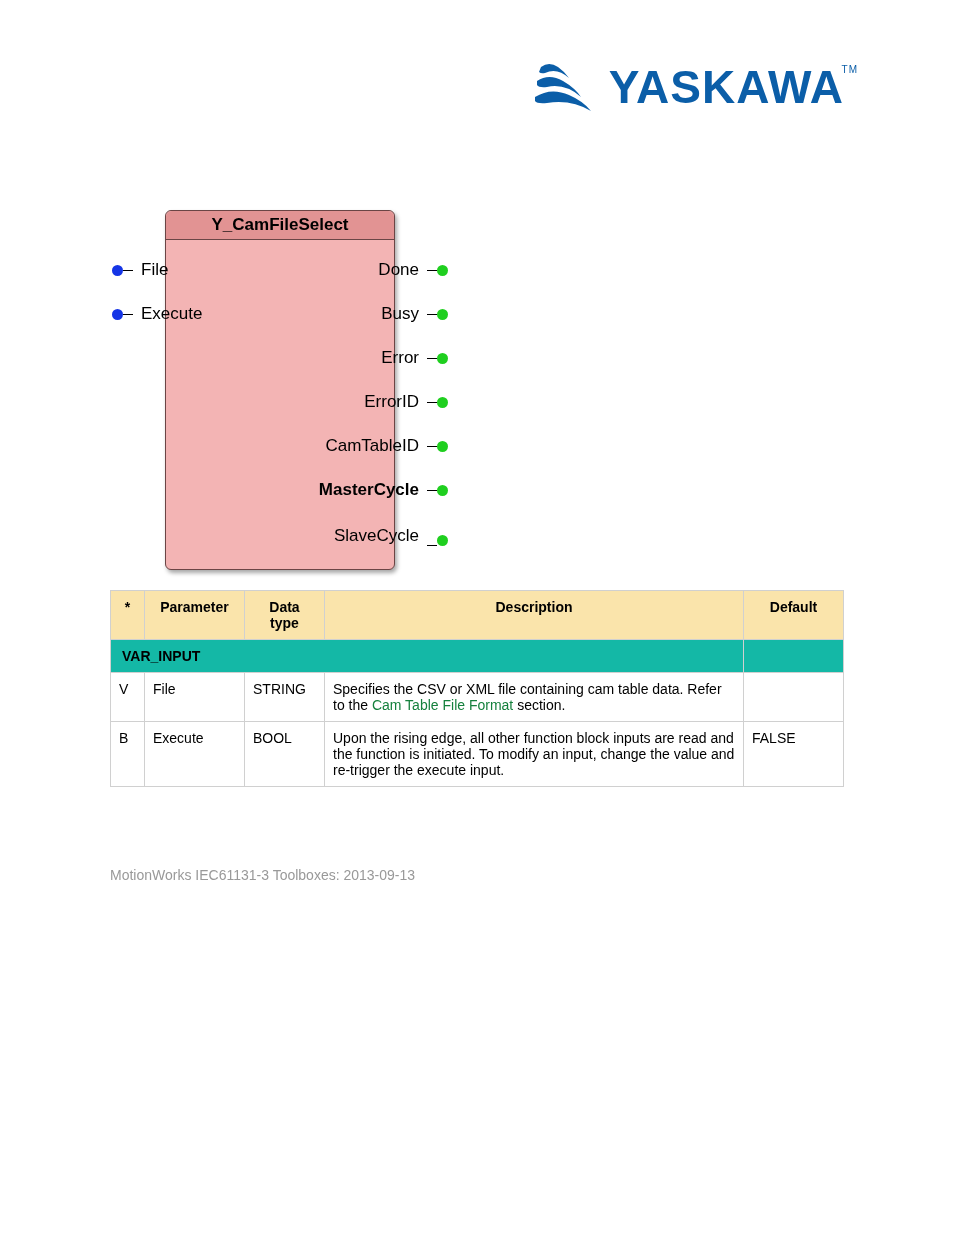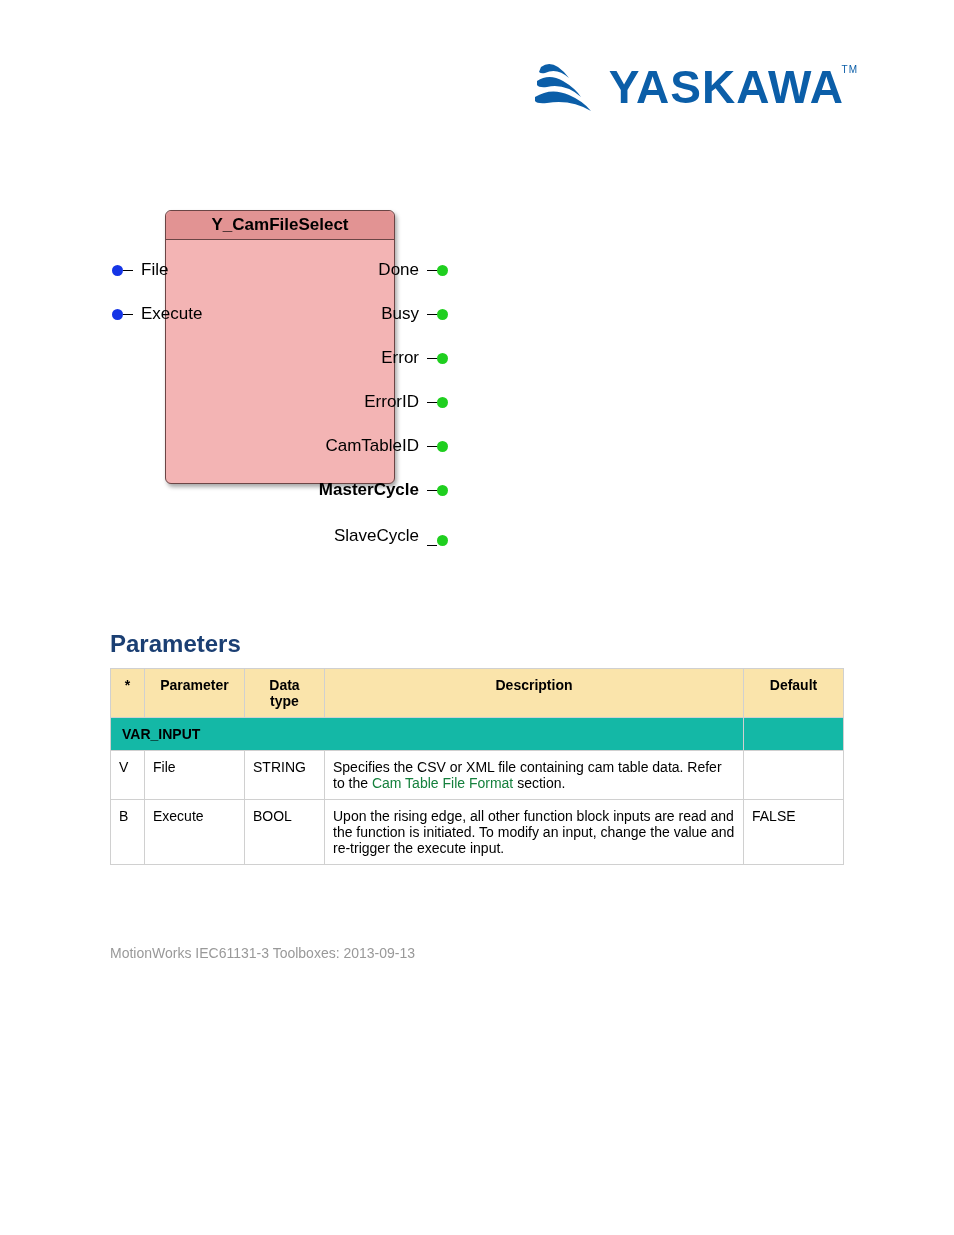--- a/index.html
+++ b/index.html
@@ -53,21 +53,21 @@
     width: 300px;
     height: 380px;
     position: relative;
     margin-left: 20px;
   }
   .fb-block {
     position: absolute;
     left: 35px;
     top: 0;
     width: 230px;
-    height: 274px;
+    height: 360px;
     background: #f3b4b4;
     border: 1px solid #6b4545;
     border-radius: 6px;
     box-shadow: 2px 3px 4px rgba(0,0,0,0.35);
   }
   .fb-title {
     background: #e29393;
     border-bottom: 1px solid #6b4545;
     border-top-left-radius: 6px;
     border-top-right-radius: 6px;
@@ -223,21 +223,20 @@
       <span class="fb-dot dot-green"></span>
     </div>
     <div class="fb-port right" style="top:312px;align-items:flex-end;">
       <span>SlaveCycle</span>
       <span class="pad"></span>
       <span class="tick"></span>
       <span class="fb-dot dot-green"></span>
     </div>
   </div>
 
-  <h2 class="section-h">Parameters</h2>
 
   <table class="params">
     <colgroup>
       <col style="width:34px;">
       <col style="width:100px;">
       <col style="width:80px;">
       <col>
       <col style="width:100px;">
     </colgroup>
     <thead>

